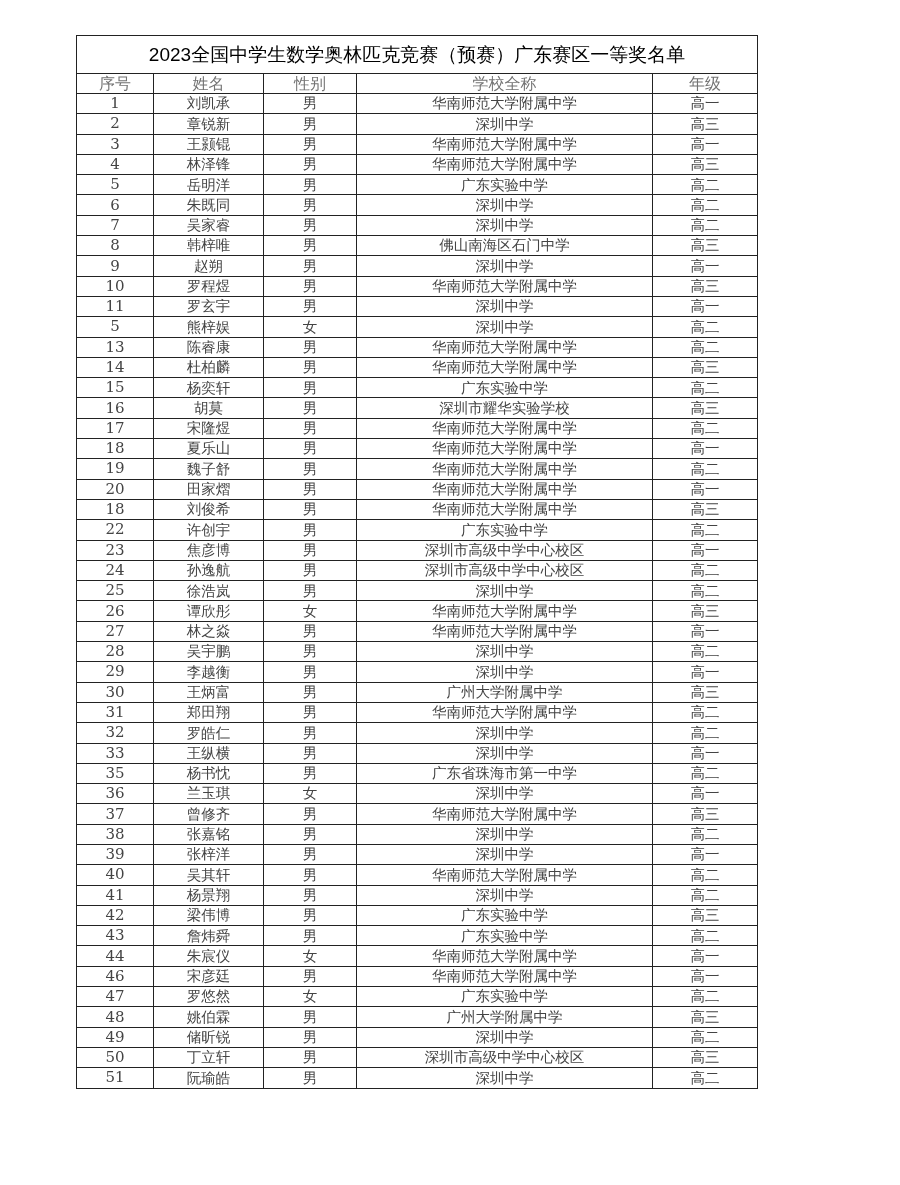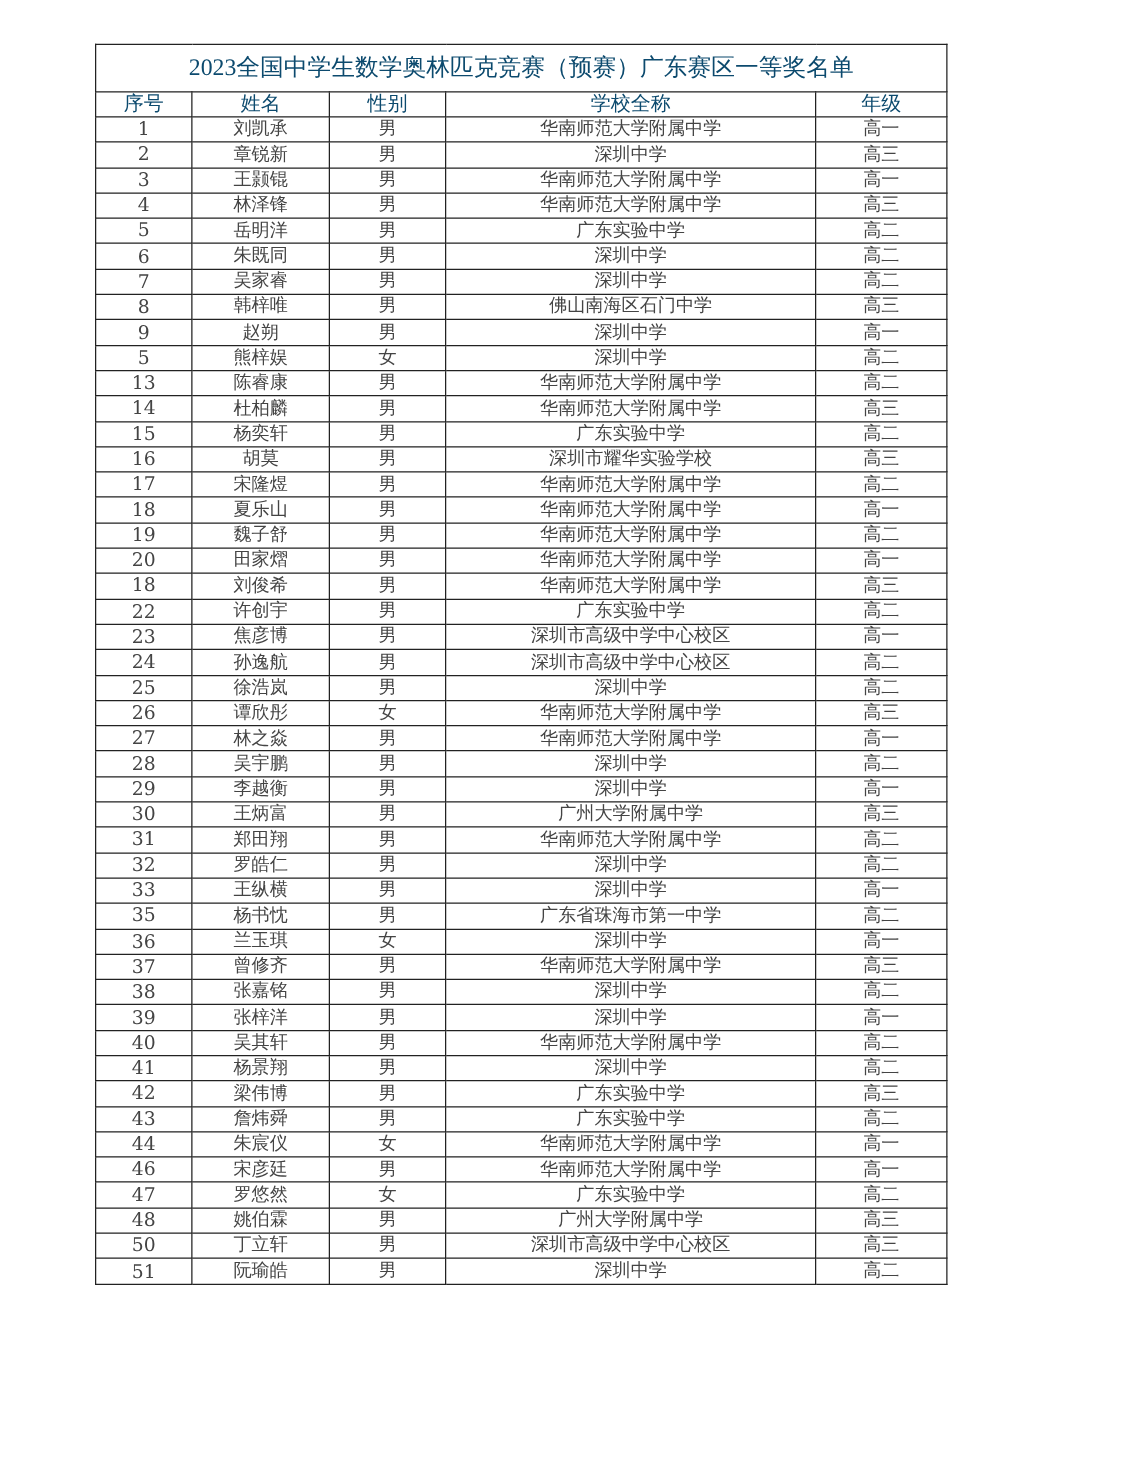--- a/index.html
+++ b/index.html
@@ -8,25 +8,25 @@
     position: absolute; left: 76px; top: 35px; width: 681px;
     border-collapse: collapse; table-layout: fixed;
     font-family: "DejaVu Serif", "Liberation Serif", serif;
     color: #333333;
   }
   .sheet td, .sheet th {
     border: 1.5px solid #222222; padding: 0; text-align: center;
     white-space: nowrap; overflow: hidden; line-height: 1;
   }
   .title-cell {
-    height: 37px; font-size: 19px; font-weight: normal; color: #0c4a6e;
-    font-family: Liberation Serif, serif;
+    height: 37px; font-size: 19px; font-weight: normal; color: #000000;
+    font-family: Liberation Sans, sans-serif;
   }
   .head-cell {
-    height: 19px; font-size: 16px; font-weight: normal; color: #0c4a6e;
+    height: 19px; font-size: 16px; font-weight: normal; color: #737373;
     font-family: Liberation Sans, sans-serif;
   }
   .row td { height: 19.3px; font-size: 14.5px; color: #444444; }
   .row td.num { font-size: 15px; }
   col.c-no { width: 77px; } col.c-name { width: 110px; } col.c-sex { width: 93px; }
   col.c-school { width: 296px; } col.c-grade { width: 105px; }
 </style>
 </head>
 <body>
 
@@ -108,20 +108,34 @@
         <td>高三</td>
       </tr>
       <tr class="row">
         <td class="num">9</td>
         <td>赵朔</td>
         <td>男</td>
         <td>深圳中学</td>
         <td>高一</td>
       </tr>
       <tr class="row">
+        <td class="num">10</td>
+        <td>罗程煜</td>
+        <td>男</td>
+        <td>华南师范大学附属中学</td>
+        <td>高三</td>
+      </tr>
+      <tr class="row">
+        <td class="num">11</td>
+        <td>罗玄宇</td>
+        <td>男</td>
+        <td>深圳中学</td>
+        <td>高一</td>
+      </tr>
+      <tr class="row">
         <td class="num">5</td>
         <td>熊梓娱</td>
         <td>女</td>
         <td>深圳中学</td>
         <td>高二</td>
       </tr>
       <tr class="row">
         <td class="num">13</td>
         <td>陈睿康</td>
         <td>男</td>
@@ -351,20 +365,27 @@
         <td>女</td>
         <td>广东实验中学</td>
         <td>高二</td>
       </tr>
       <tr class="row">
         <td class="num">48</td>
         <td>姚伯霖</td>
         <td>男</td>
         <td>广州大学附属中学</td>
         <td>高三</td>
+      </tr>
+      <tr class="row">
+        <td class="num">49</td>
+        <td>储昕锐</td>
+        <td>男</td>
+        <td>深圳中学</td>
+        <td>高二</td>
       </tr>
       <tr class="row">
         <td class="num">50</td>
         <td>丁立轩</td>
         <td>男</td>
         <td>深圳市高级中学中心校区</td>
         <td>高三</td>
       </tr>
       <tr class="row">
         <td class="num">51</td>

